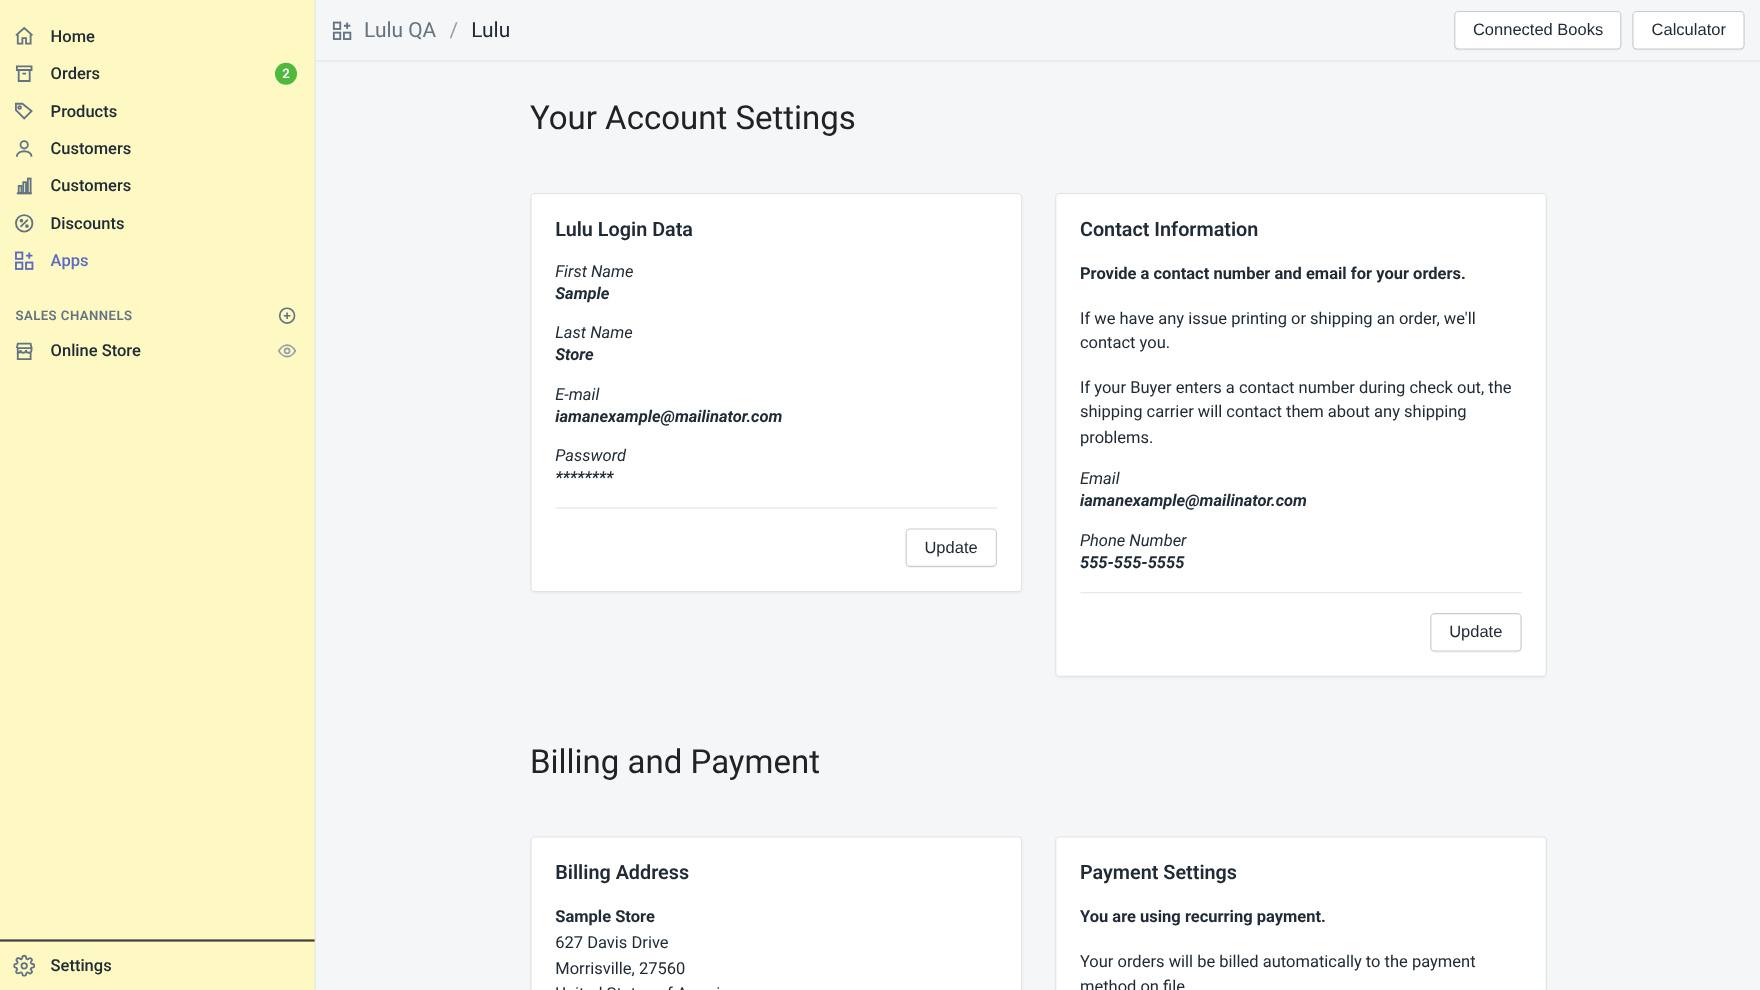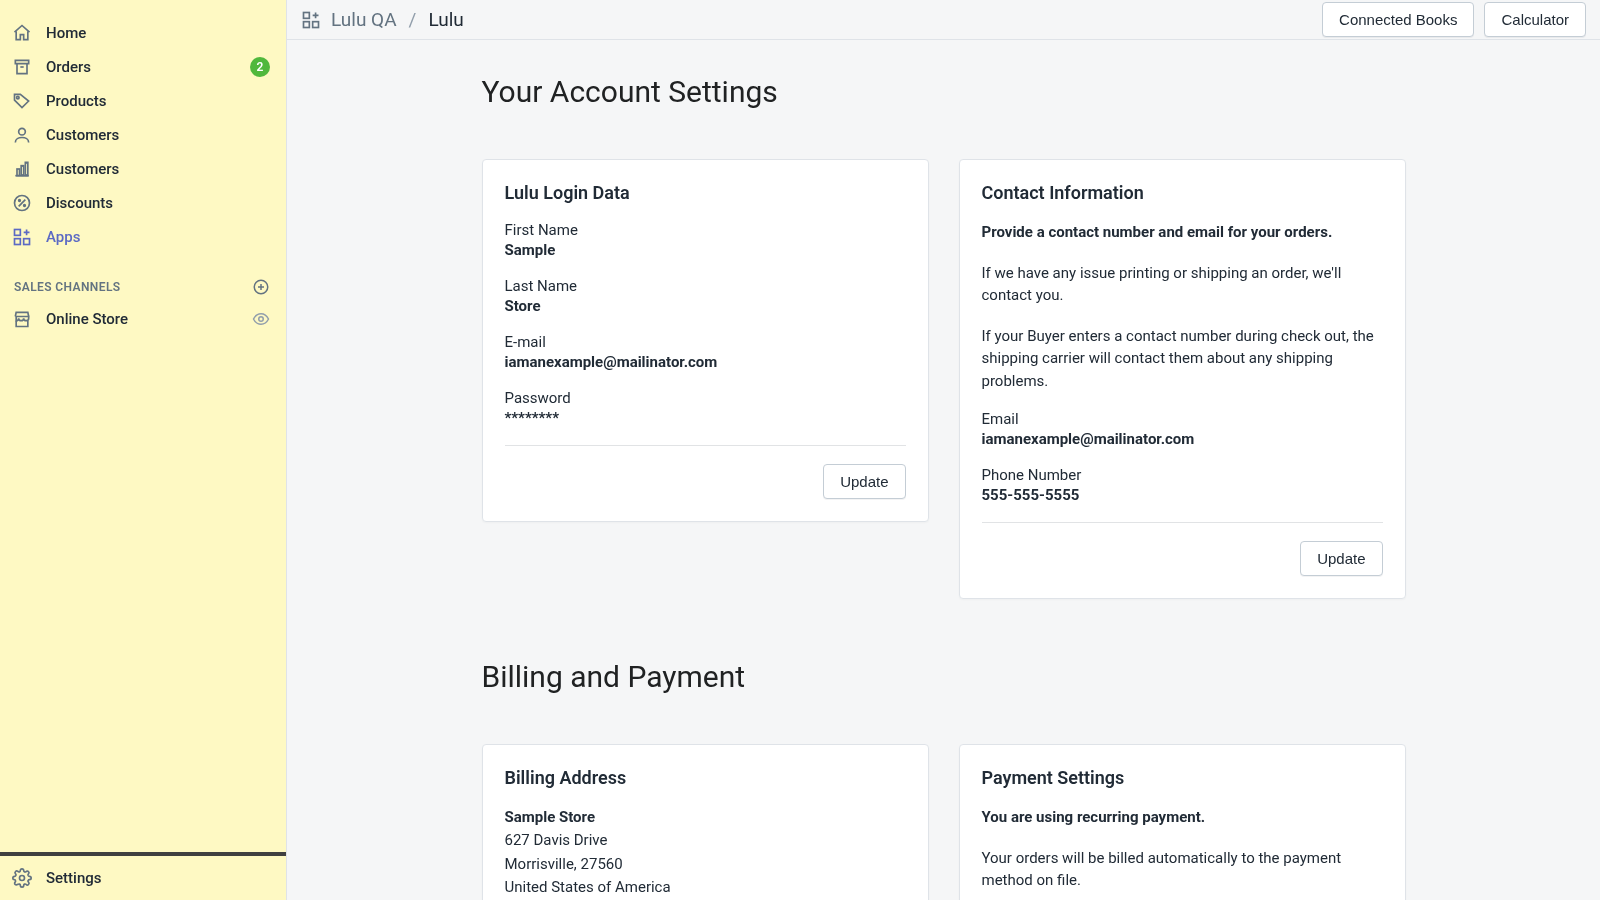--- a/index.html
+++ b/index.html
@@ -55,31 +55,31 @@
     letter-spacing: 0.4px;
     color:#637381;
     font-weight:600;
     gap:17px;
   }
   .section-heading .add-icon { width:18px; height:18px; color:#637381; cursor:pointer;}
   .eye-icon { width:18px; height:18px; color:#919eab;}
   .sidebar-bottom {
     position:absolute;
     bottom:0; left:0; right:0;
-    border-top:4px solid #404040;
+    border-top:2px solid #404040;
   }
   
   .main {
     flex:1;
     display:flex;
     flex-direction:column;
     overflow:hidden;
   }
   .topbar {
-    height: 40px;
+    height: 56px;
     border-bottom: 1px solid #dfe3e8;
     display:flex;
     align-items:center;
     padding: 0 14px;
     gap: 10px;
     background:#f5f6f7;
   }
   .topbar-left { display:flex; align-items:center; gap:10px; color:#637381; font-size:19px;}
   .topbar-left .crumb-root { color:#637381; }
   .topbar-left .crumb-sep { color:#919eab; margin: 0 2px; }
@@ -127,21 +127,21 @@
     border-radius:4px;
     padding: 22px;
     box-shadow: 0 1px 2px rgba(0,0,0,0.03);
   }
   .card h2 {
     font-size: 18px;
     font-weight: 600;
     margin-bottom: 18px;
     color:#212b36;
   }
-  .field { margin-bottom: 18px; }
+  .field { margin-bottom: 18px; font-style: italic; }
   .field-label { color:#212b36; font-size:15px; }
   .field-value { font-weight:700; font-size:15px; margin-top:2px;}
   .card p { font-size:15px; line-height:1.5; margin-bottom:18px; color:#212b36;}
   .card p.strong { font-weight:700; }
   .card-divider { border:none; border-top:1px solid #e1e3e5; margin: 8px 0 18px 0;}
   .card-actions { display:flex; justify-content:flex-end; }
   .addr-line { font-size:15px; line-height:1.55; }
   .addr-line.strong { font-weight:700; }
   svg { display:block; }
 </style>

